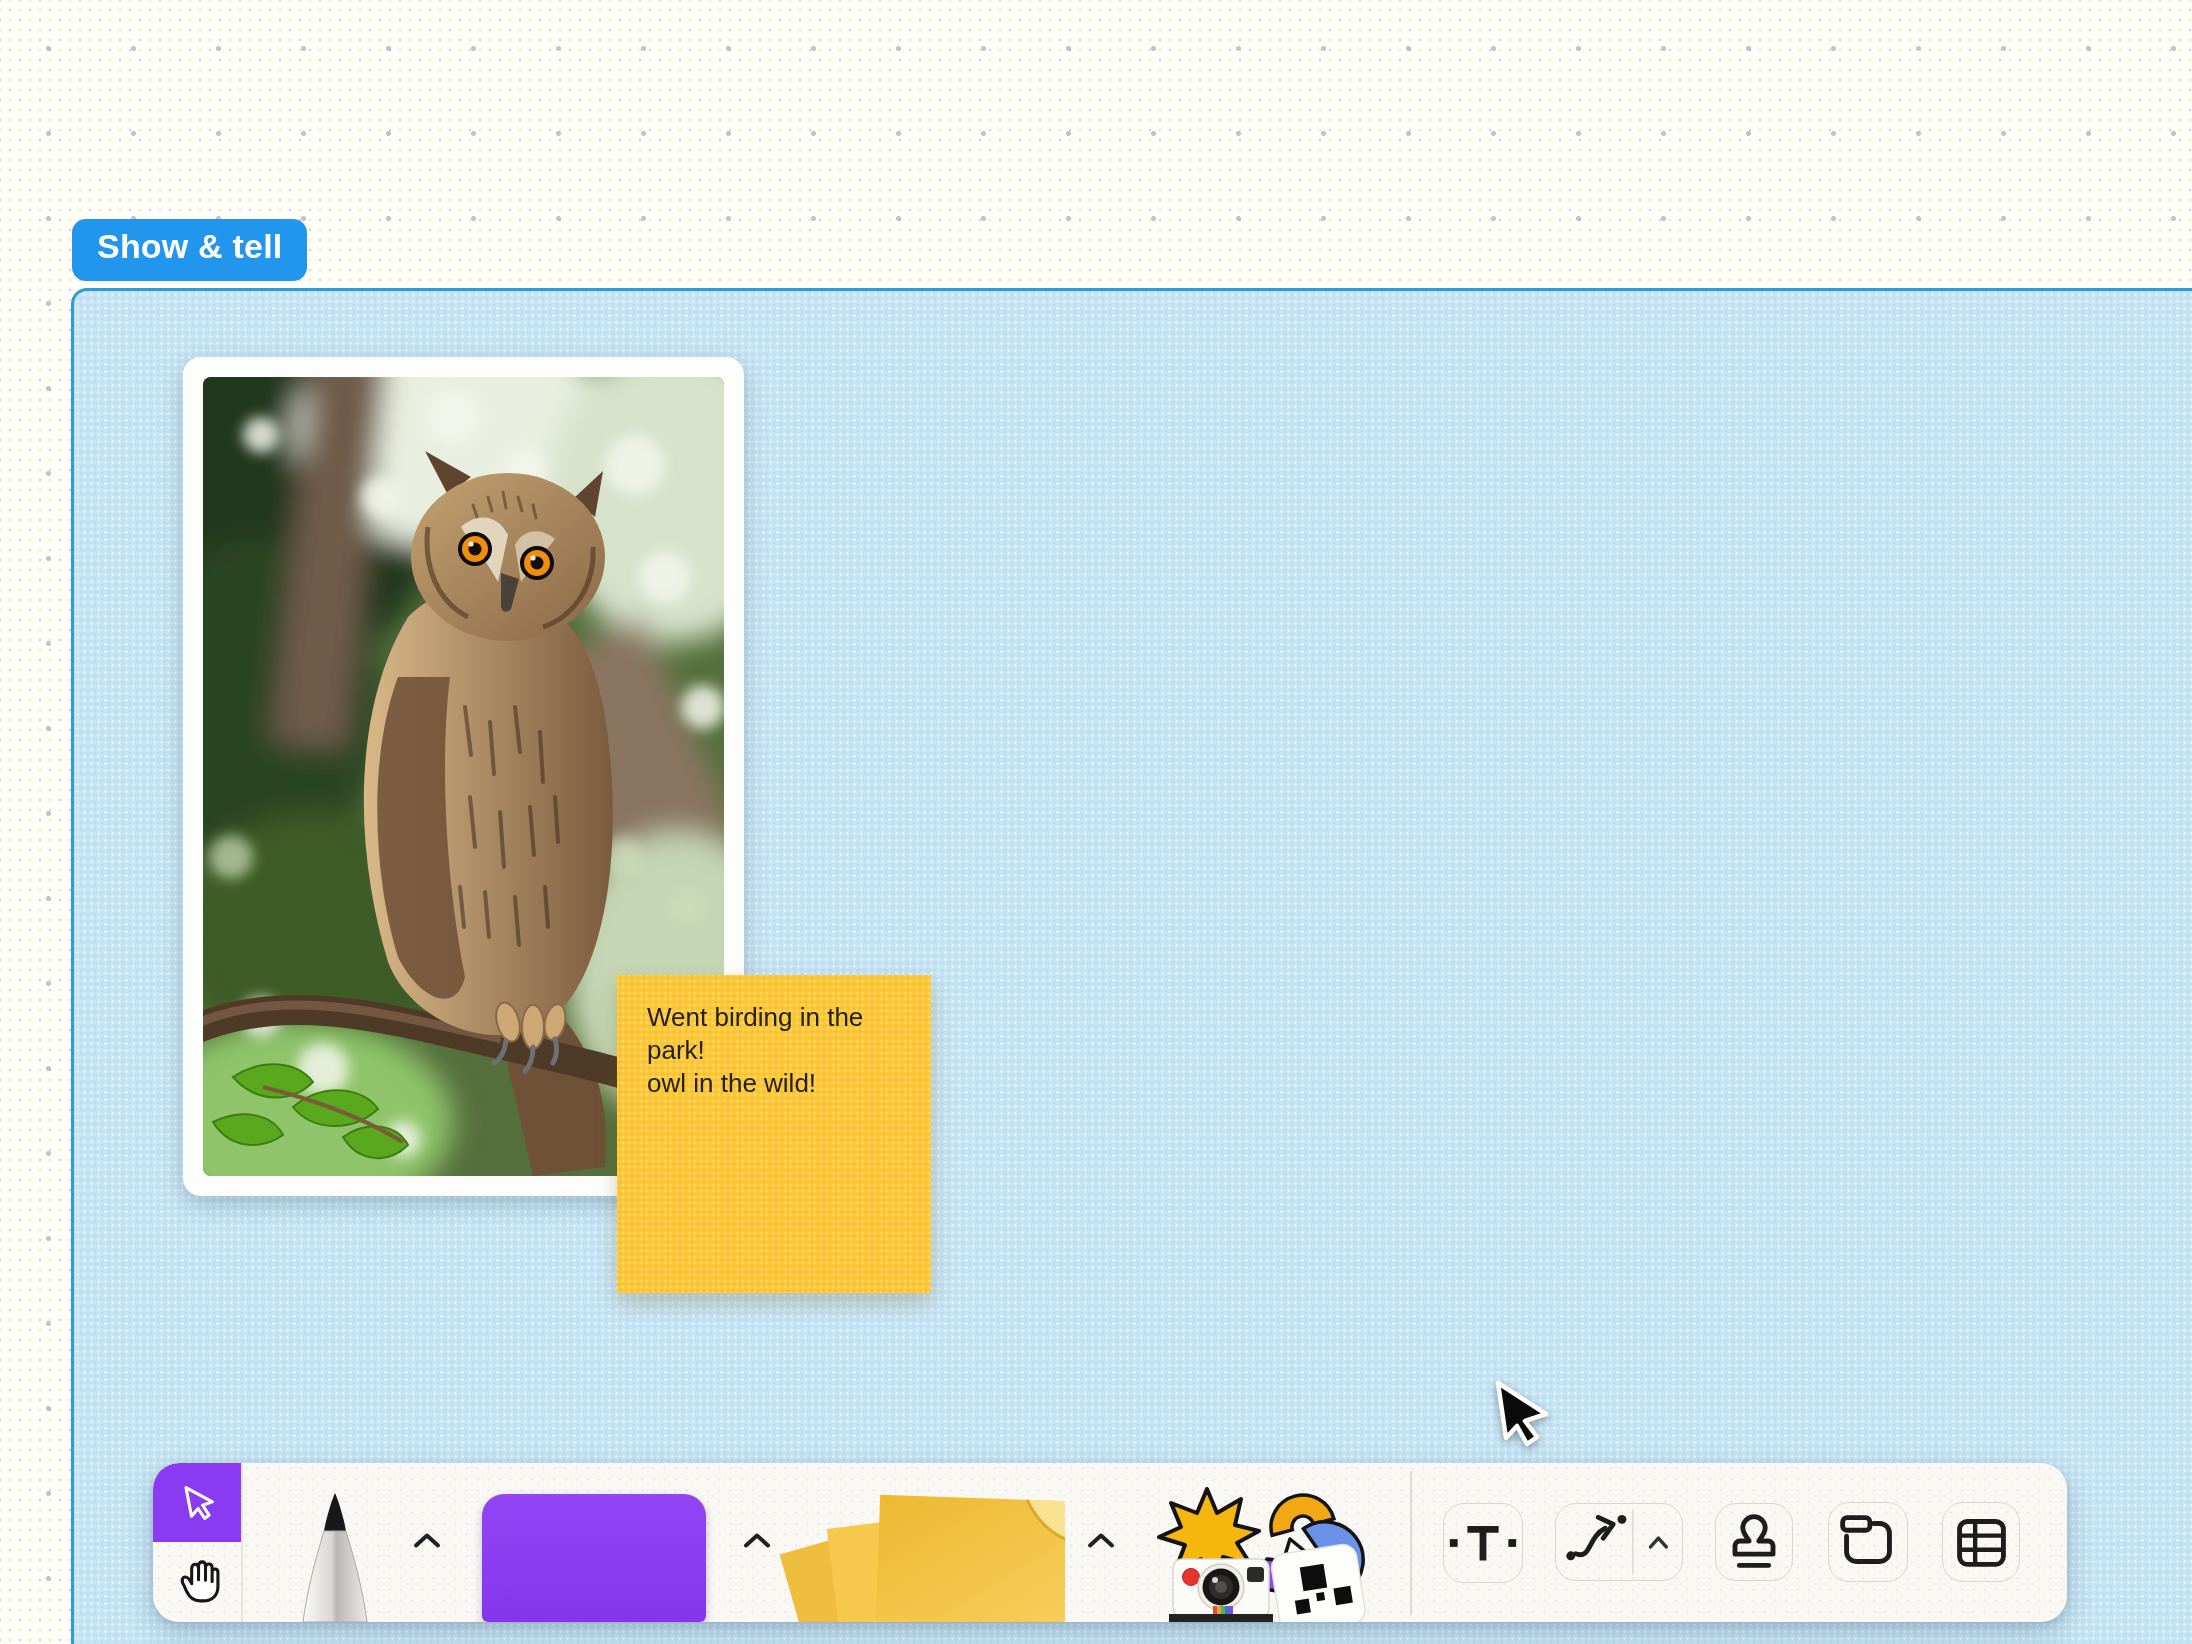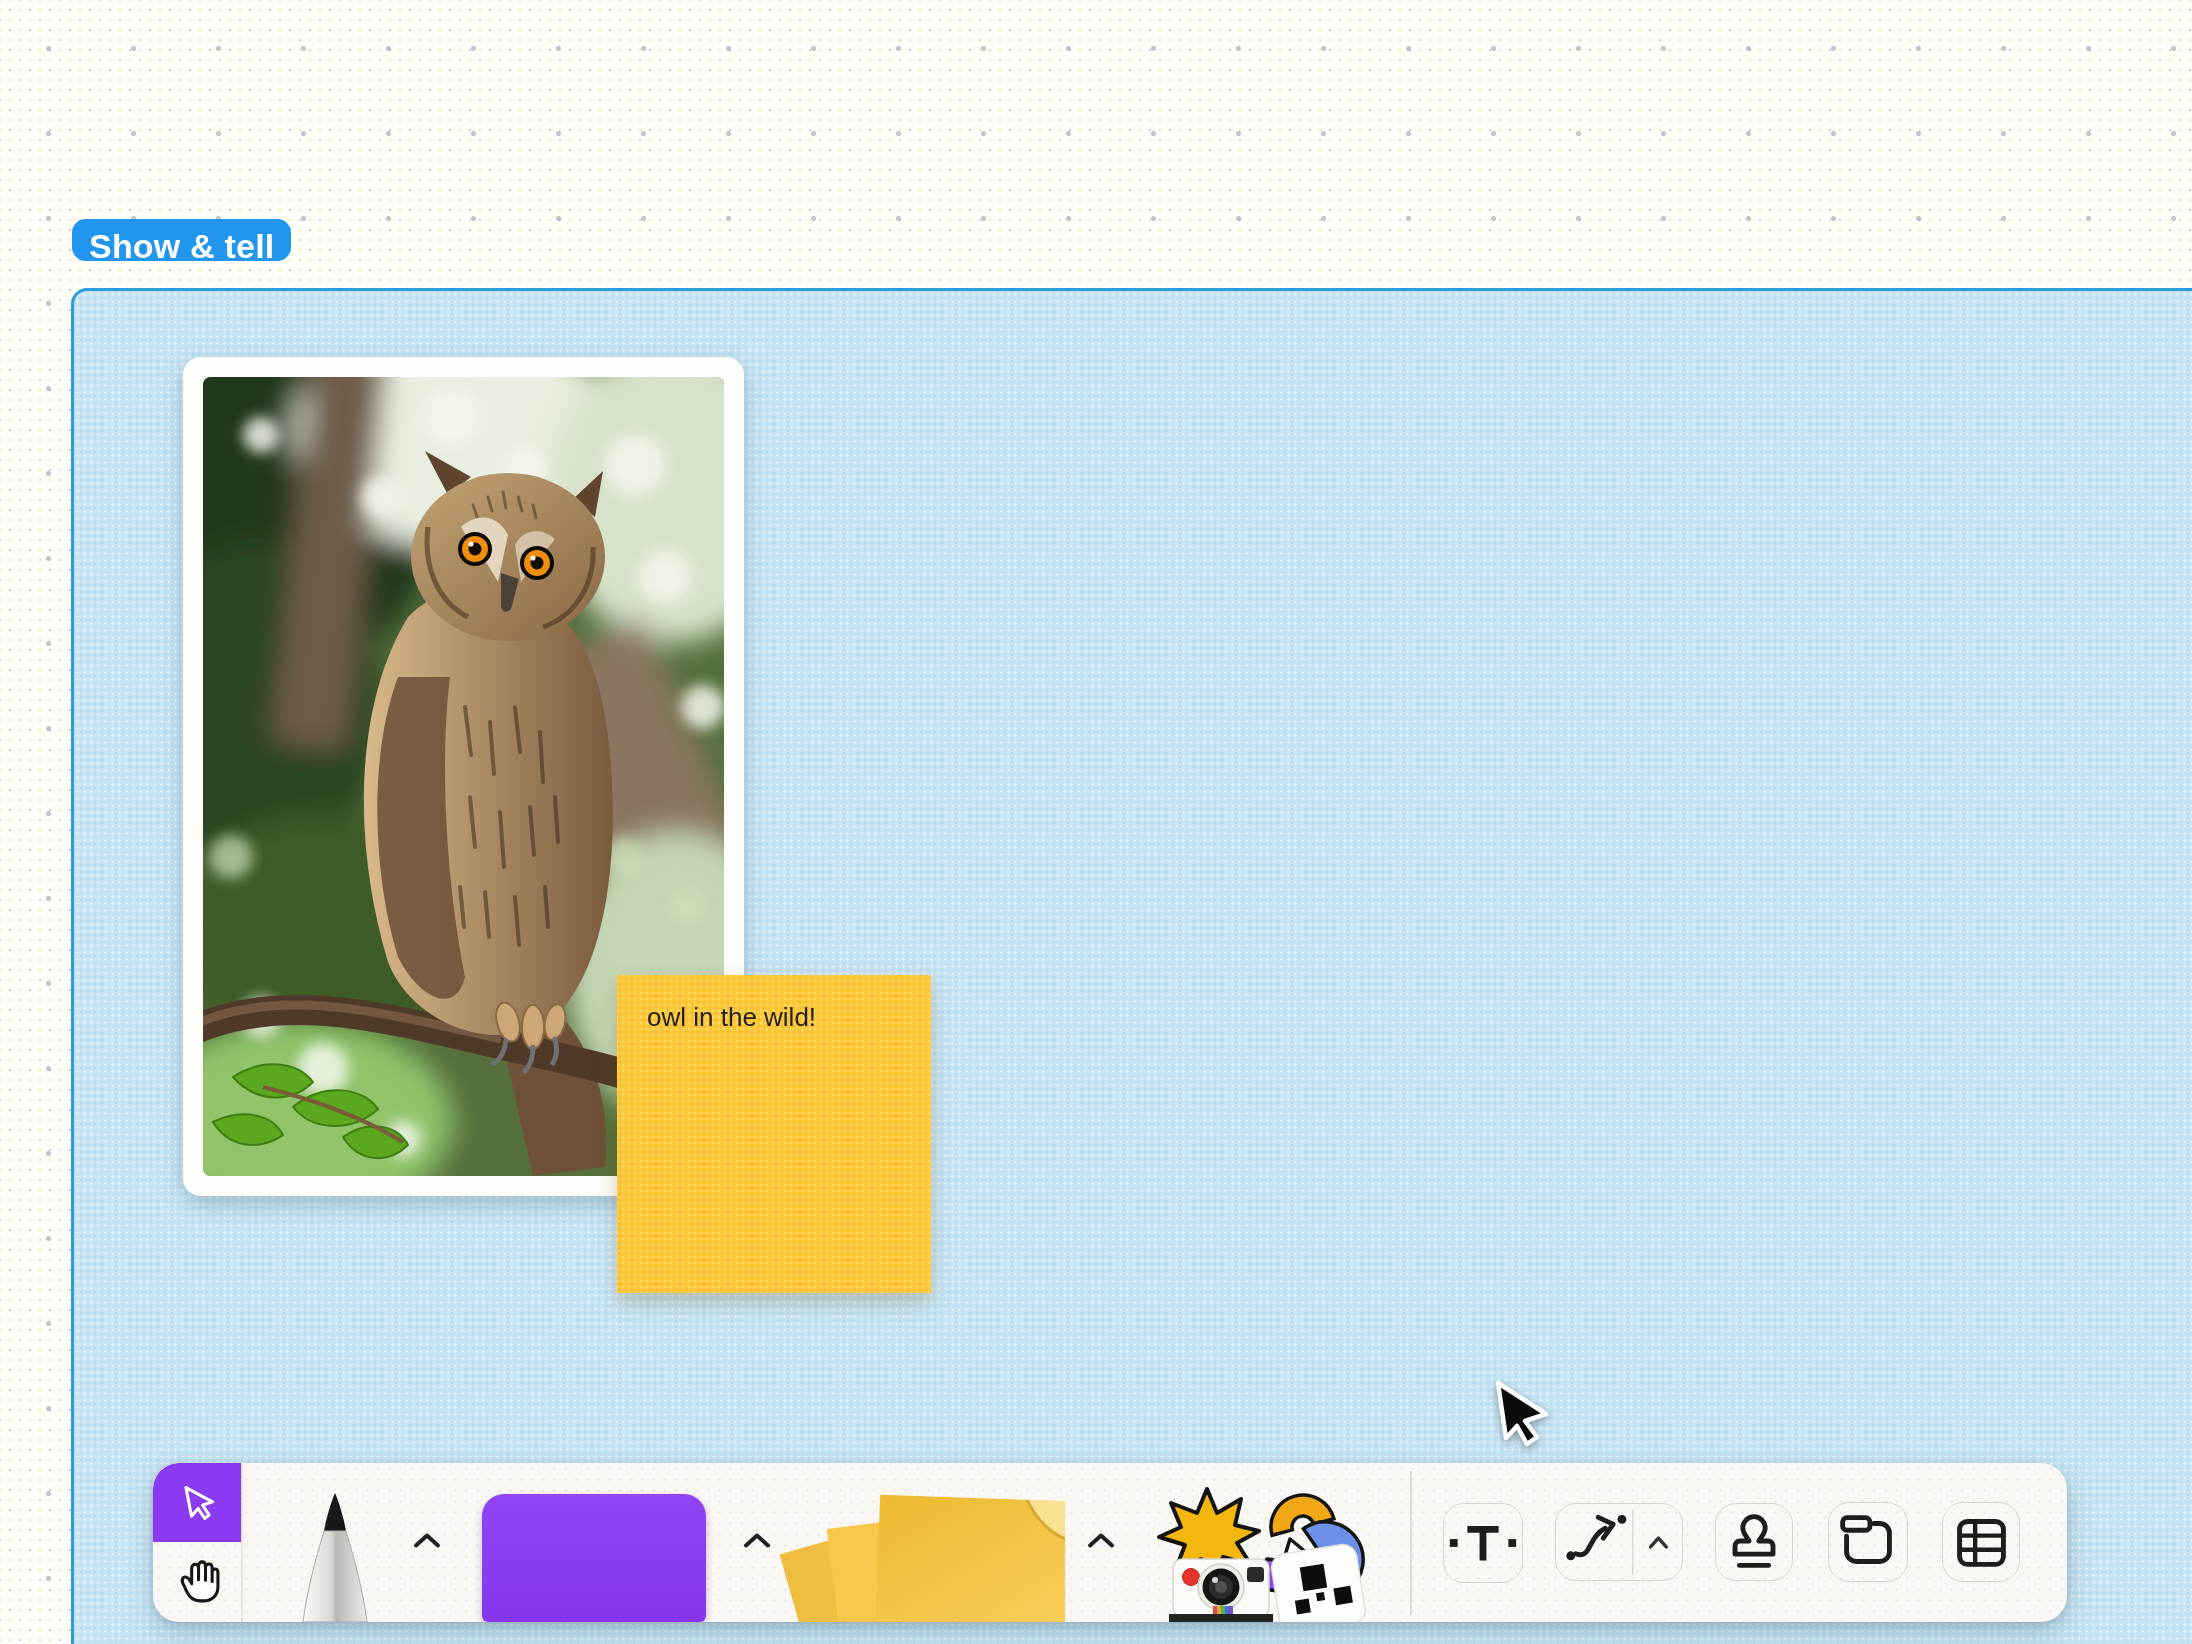--- a/index.html
+++ b/index.html
@@ -15,21 +15,21 @@
     background-size:20px 20px,20px 20px,20px 20px,20px 20px,85px 85px;
     background-position:0 0,10px 10px,10px 0,0 10px,6px 6px;}
 
   
   .section{position:absolute;left:71px;top:288px;width:2121px;height:1356px;box-sizing:border-box;
     border-top:3px solid #2E9CD9;border-left:3px solid #2E9CD9;border-radius:16px 0 0 0;
     background-color:#c7e4f4;
     background-image:radial-gradient(circle,rgba(255,255,255,.55) 1.1px,transparent 1.3px),
                      radial-gradient(circle,rgba(96,170,214,.18) 1.1px,transparent 1.3px);
     background-size:7px 7px,7px 7px;background-position:0 0,3.5px 3.5px;}
-  .section-label{position:absolute;left:72px;top:219px;height:42px;line-height:54px;padding:0 17px;
+  .section-label{position:absolute;left:72px;top:219px;height:62px;line-height:54px;padding:0 25px;
     border-radius:14px;font-size:34px;font-weight:700;color:#fff;letter-spacing:.2px;}
 
   
   .photo-card{position:absolute;left:183px;top:357px;width:561px;height:839px;background:#fdfdfb;
     border-radius:18px;box-shadow:0 8px 22px rgba(45,75,95,.28);}
   .photo-card .photo{position:absolute;left:20px;top:20px;width:521px;height:799px;border-radius:8px;overflow:hidden;}
 
   
   .sticky{position:absolute;left:617px;top:975px;width:314px;height:318px;
     background-color:#fcc83c;
@@ -183,20 +183,21 @@
           <path d="M10,745 C40,730 70,738 80,758 C55,775 25,770 10,745 Z"></path>
           <path d="M140,760 C165,742 195,748 205,768 C185,788 155,785 140,760 Z"></path>
         </g>
         <path d="M60,710 C100,720 150,735 200,765" fill="none" stroke="#7a5c3a" stroke-width="4"></path>
       </svg>
     </div>
   </div>
 
   <div class="sticky">
     <div class="sticky-text">
+      <div>Went birding in the park!</div>
       <div>owl in the wild!</div>
     </div>
   </div>
 
   <div class="toolbar">
 
     <div class="tb select-top" title="Select">
       <svg width="44" height="44" viewBox="0 0 40 40">
         <path d="M10 6 L15 32 L21 25 L27 34 L31 31 L25 22 L34 19 Z" fill="none" stroke="#fff" stroke-width="2.8" stroke-linejoin="round"></path>
       </svg>

